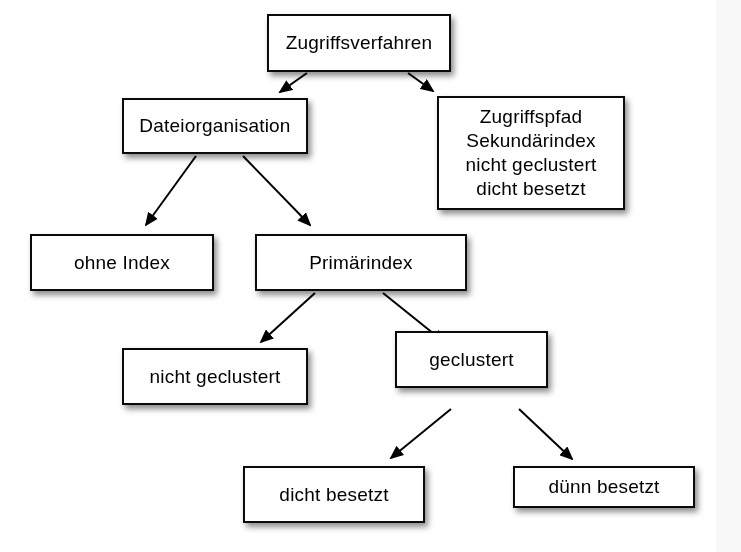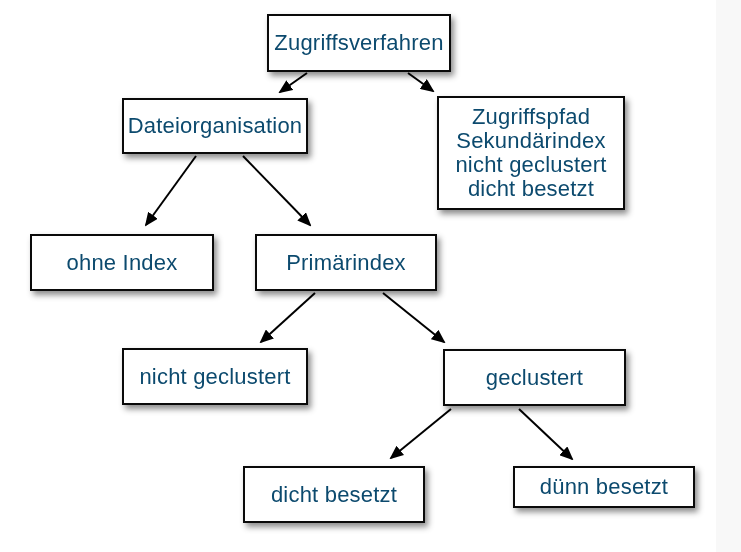--- a/index.html
+++ b/index.html
@@ -33,36 +33,36 @@
     position: absolute;
     box-sizing: border-box;
     background: #ffffff;
     border: 2px solid #0a0a0a;
     box-shadow: 3px 4px 6px rgba(0,0,0,0.45);
     display: flex;
     flex-direction: column;
     align-items: center;
     justify-content: center;
     text-align: center;
-    font-size: 22px;
-    color: #0c4a6e;
+    font-size: 19px;
+    color: #000000;
     line-height: 24px;
     letter-spacing: 0.2px;
   }
   .node .line { white-space: nowrap; }
   .node .italic { }
 
   
   #n-zugriffsverfahren { left: 267px; top: 14px;  width: 184px; height: 58px;  }
   #n-dateiorganisation { left: 122px; top: 98px;  width: 186px; height: 56px;  }
   #n-zugriffspfad      { left: 437px; top: 96px;  width: 188px; height: 114px; }
   #n-ohne-index        { left: 30px;  top: 234px; width: 184px; height: 57px;  }
-  #n-primaerindex      { left: 255px; top: 234px; width: 182px; height: 57px;  }
+  #n-primaerindex      { left: 255px; top: 234px; width: 212px; height: 57px;  }
   #n-nicht-geclustert  { left: 122px; top: 348px; width: 186px; height: 57px;  }
-  #n-geclustert        { left: 395px; top: 349px; width: 183px; height: 57px; margin-left: 48px;  }
+  #n-geclustert        { left: 395px; top: 331px; width: 153px; height: 57px;  }
   #n-dicht-besetzt     { left: 243px; top: 466px; width: 182px; height: 57px;  }
   #n-duenn-besetzt     { left: 513px; top: 466px; width: 182px; height: 42px;  }
 </style>
 </head>
 <body>
 
 <div id="canvas">
 
   <div id="right-strip"></div>
 

